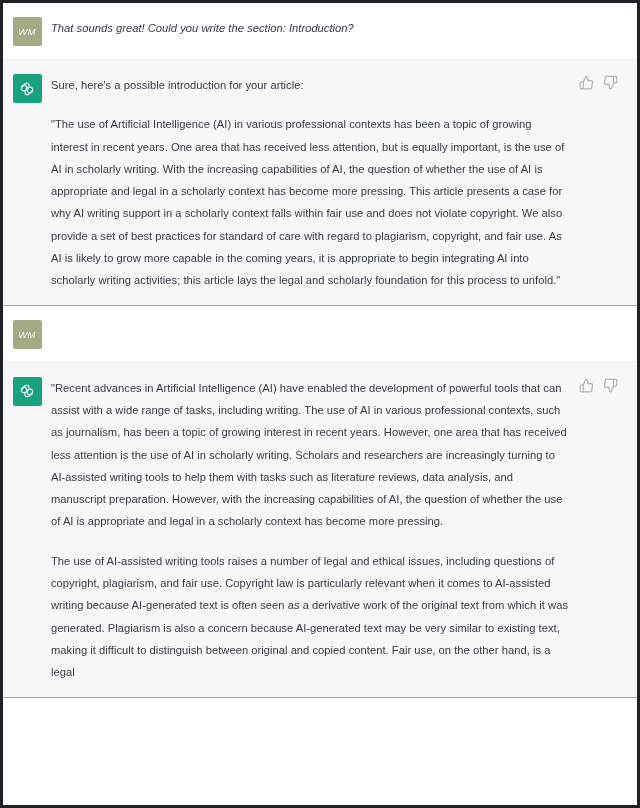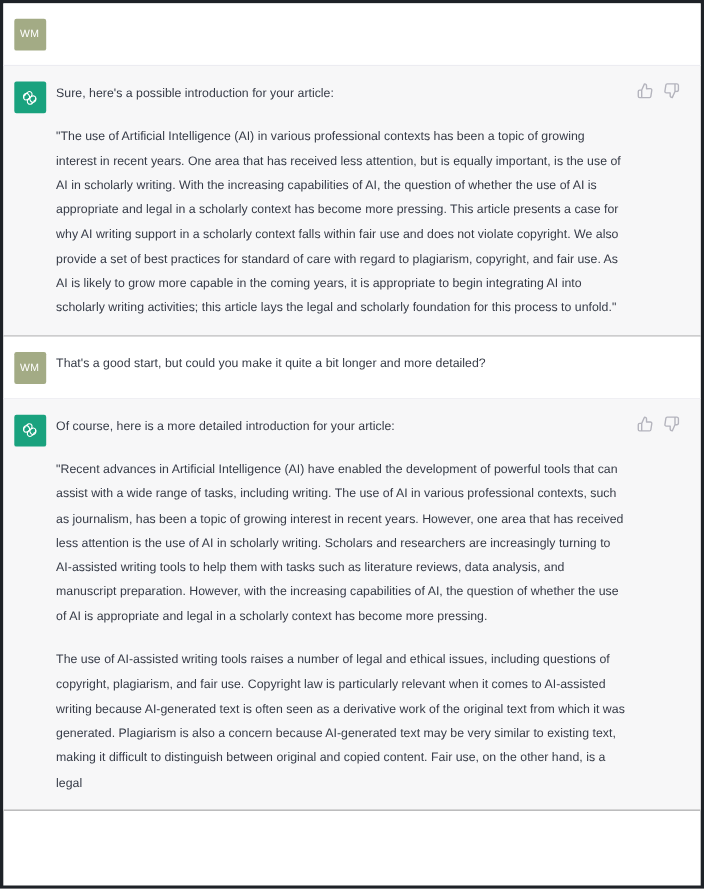--- a/index.html
+++ b/index.html
@@ -33,20 +33,21 @@
   .msg-row {
     display: flex;
     align-items: flex-start;
     width: 100%;
     padding: 13px 0 13px 0;
   }
 
   .msg-row.user {
     background: #ffffff;
     border-bottom: 1px solid #ececf1;
+    font-style: italic;
   }
 
   .msg-row.assistant {
     background: #f7f7f8;
     border-bottom: 1px solid #a3a3a3;
   }
 
   .avatar-cell {
     flex: 0 0 auto;
     width: 48px;
@@ -125,20 +126,23 @@
 <body>
 
 <div id="app">
   <div id="thread">
 
     <div class="msg-row user">
       <div class="avatar-cell">
         <div class="avatar user-avatar">
           <span>WM</span>
         </div>
+      </div>
+      <div class="content-cell">
+        <p>That sounds great!  Could you write the section: Introduction?</p>
       </div>
     </div>
 
     <div class="msg-row assistant">
       <div class="avatar-cell">
         <div class="avatar assistant-avatar">
           <span>
             <svg viewBox="0 0 24 24" width="20" height="20" fill="none" stroke="#ffffff" stroke-width="1.25" stroke-linecap="round" stroke-linejoin="round">
               <path d="M12 12 C12 8.5 9.8 6.6 7.6 7.3 C5.6 7.9 4.8 10.1 5.6 11.9"></path>
               <path d="M12 12 C14.9 10.1 15.3 7.1 13.5 5.7 C11.8 4.4 9.6 5.3 8.6 6.9"></path>
@@ -167,42 +171,38 @@
         </button>
       </div>
     </div>
 
     <div class="msg-row user">
       <div class="avatar-cell">
         <div class="avatar user-avatar">
           <span>WM</span>
         </div>
       </div>
-      <div class="content-cell">
-        <p>That's a good start, but could you make it quite a bit longer and more detailed?</p>
-      </div>
     </div>
 
     <div class="msg-row assistant">
       <div class="avatar-cell">
         <div class="avatar assistant-avatar">
           <span>
             <svg viewBox="0 0 24 24" width="20" height="20" fill="none" stroke="#ffffff" stroke-width="1.25" stroke-linecap="round" stroke-linejoin="round">
               <path d="M12 12 C12 8.5 9.8 6.6 7.6 7.3 C5.6 7.9 4.8 10.1 5.6 11.9"></path>
               <path d="M12 12 C14.9 10.1 15.3 7.1 13.5 5.7 C11.8 4.4 9.6 5.3 8.6 6.9"></path>
               <path d="M12 12 C14.2 9.3 17.1 9.1 18.3 11.1 C19.4 13 18.1 15 16.3 15.6"></path>
               <path d="M12 12 C12 15.5 14.2 17.4 16.4 16.7 C18.4 16.1 19.2 13.9 18.4 12.1"></path>
               <path d="M12 12 C9.1 13.9 8.7 16.9 10.5 18.3 C12.2 19.6 14.4 18.7 15.4 17.1"></path>
               <path d="M12 12 C9.8 14.7 6.9 14.9 5.7 12.9 C4.6 11 5.9 9 7.7 8.4"></path>
             </svg>
           </span>
         </div>
       </div>
       <div class="content-cell">
-        <p>Of course, here is a more detailed introduction for your article:</p>
         <p>"Recent advances in Artificial Intelligence (AI) have enabled the development of powerful tools that can assist with a wide range of tasks, including writing. The use of AI in various professional contexts, such as journalism, has been a topic of growing interest in recent years. However, one area that has received less attention is the use of AI in scholarly writing. Scholars and researchers are increasingly turning to AI-assisted writing tools to help them with tasks such as literature reviews, data analysis, and manuscript preparation. However, with the increasing capabilities of AI, the question of whether the use of AI is appropriate and legal in a scholarly context has become more pressing.</p>
         <p>The use of AI-assisted writing tools raises a number of legal and ethical issues, including questions of copyright, plagiarism, and fair use. Copyright law is particularly relevant when it comes to AI-assisted writing because AI-generated text is often seen as a derivative work of the original text from which it was generated. Plagiarism is also a concern because AI-generated text may be very similar to existing text, making it difficult to distinguish between original and copied content. Fair use, on the other hand, is a legal</p>
       </div>
       <div class="actions-cell">
         <button class="action-btn">
           <svg viewBox="0 0 24 24" fill="none" stroke="currentColor" stroke-width="2" stroke-linecap="round" stroke-linejoin="round">
             <path d="M14 9V5a3 3 0 0 0-3-3l-4 9v11h11.28a2 2 0 0 0 2-1.7l1.38-9a2 2 0 0 0-2-2.3zM7 22H4a2 2 0 0 1-2-2v-7a2 2 0 0 1 2-2h3"></path>
           </svg>
         </button>
         <button class="action-btn">

